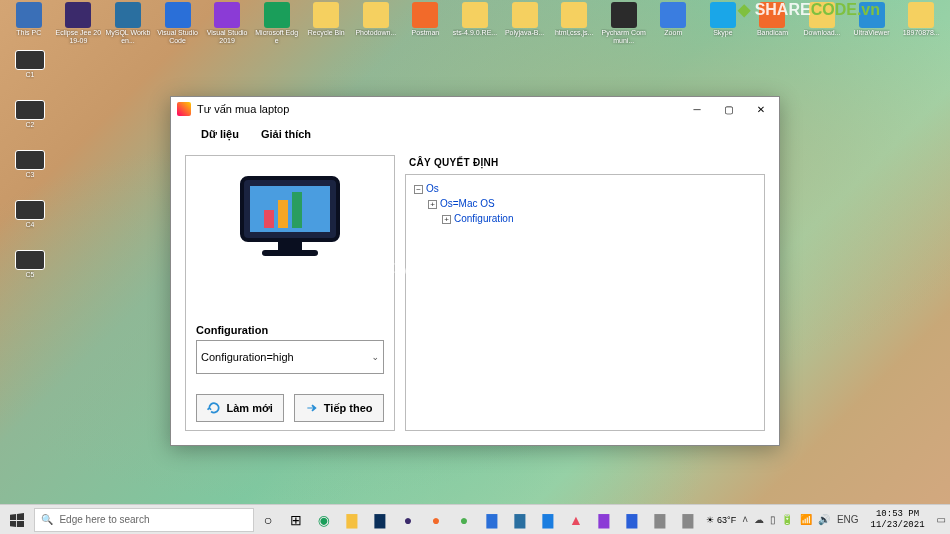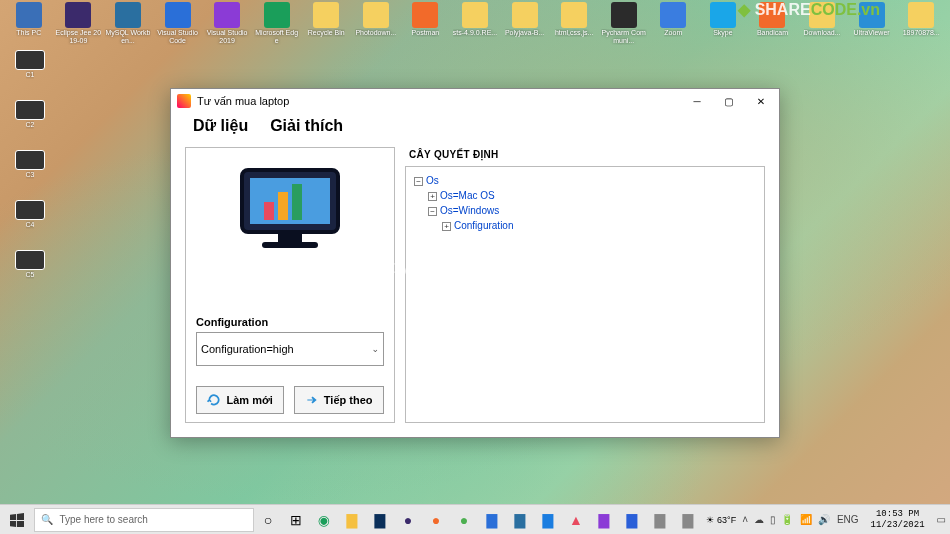--- a/index.html
+++ b/index.html
@@ -51,21 +51,21 @@
   word-break: break-all;
 }
 .col-icons {
   position: absolute; left: 6px; top: 50px;
   display: flex; flex-direction: column; gap: 4px;
 }
 
 
 .window {
   position: absolute;
-  left: 170px; top: 88px;
+  left: 170px; top: 96px;
   width: 610px; height: 350px;
   background: #fff;
   border: 1px solid #888;
   box-shadow: 0 4px 20px rgba(0,0,0,0.3);
   display: flex; flex-direction: column;
 }
 .titlebar {
   height: 24px; display: flex; align-items: center;
   padding: 0 2px; background: #fff;
 }
@@ -76,21 +76,21 @@
 }
 .titlebar .title { font-size: 11px; flex: 1; }
 .winbtn {
   width: 32px; height: 22px;
   display: flex; align-items: center; justify-content: center;
   font-size: 10px; cursor: pointer;
 }
 
 .menubar {
   height: 26px; display: flex; align-items: center;
-  padding: 0 22px; gap: 22px; font-size: 16px;
+  padding: 0 30px; gap: 22px; font-size: 11px;
   border-bottom: 1px solid transparent;
 }
 .menubar span { cursor: pointer; font-weight: 600; }
 
 .content {
   flex: 1; display: flex; padding: 8px 14px 14px; gap: 10px;
 }
 .panel-left {
   width: 210px;
   border: 1px solid #bbb;
@@ -321,38 +321,37 @@
             </svg>
           <span>Tiếp theo</span>
         </div>
       </div>
     </div>
     <div class="panel-right">
       <div class="hdr">CÂY QUYẾT ĐỊNH</div>
       <div class="treebox">
         <div class="node"><span class="toggle">−</span><span>Os</span></div>
         <div class="node i1"><span class="toggle">+</span><span>Os=Mac OS</span></div>
-        <div class="node i1"><span class="toggle">−</span><span>Os=Windows</span></div>
         <div class="node i2"><span class="toggle">+</span><span>Configuration</span></div>
       </div>
     </div>
   </div>
 </div>
 
 <div class="watermark-center">Copyright © ShareCode.vn</div>
 
 <div class="taskbar">
   <div class="start">
     <svg width="14" height="14" viewBox="0 0 16 16">
         <path fill="#333" d="M0 2l7-1v7H0zM8 1l8-1v8H8zM0 9h7v7l-7-1zM8 9h8v8l-8-1z"></path>
       </svg>
   </div>
   <div class="searchbox">
     <span>🔍</span>
-    <span>Type here to search</span>
+    <span>Edge here to search</span>
   </div>
   <div class="tbicon">○</div>
   <div class="tbicon">⊞</div>
   <div class="tbicons">
     <div class="tbicon" style="color:#1a9e5a">◉</div>
     <div class="tbicon" style="color:#f5c040">▇</div>
     <div class="tbicon" style="color:#0a2f5a">▇</div>
     <div class="tbicon" style="color:#3b2a6b">●</div>
     <div class="tbicon" style="color:#f26a2a">●</div>
     <div class="tbicon" style="color:#4caf50">●</div>

